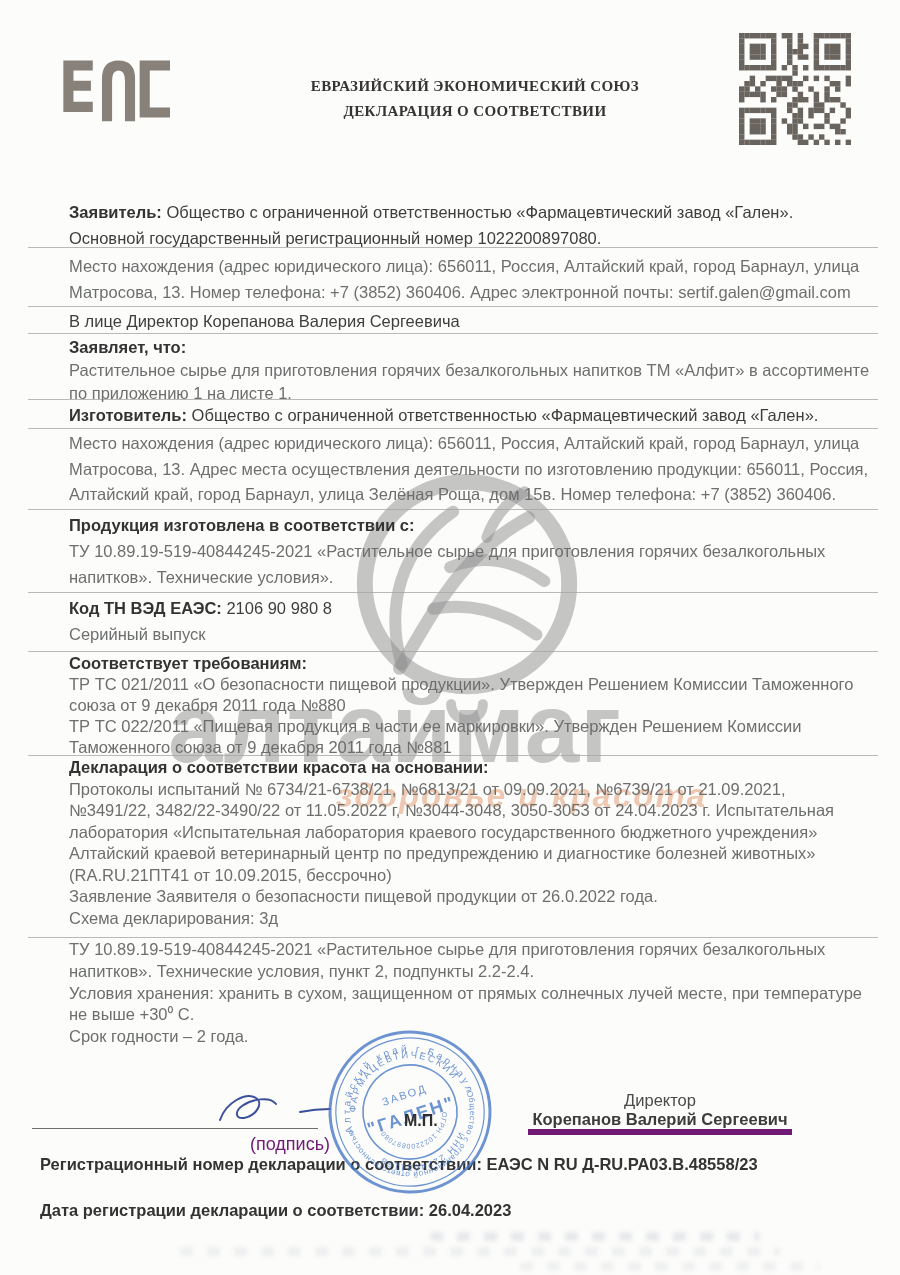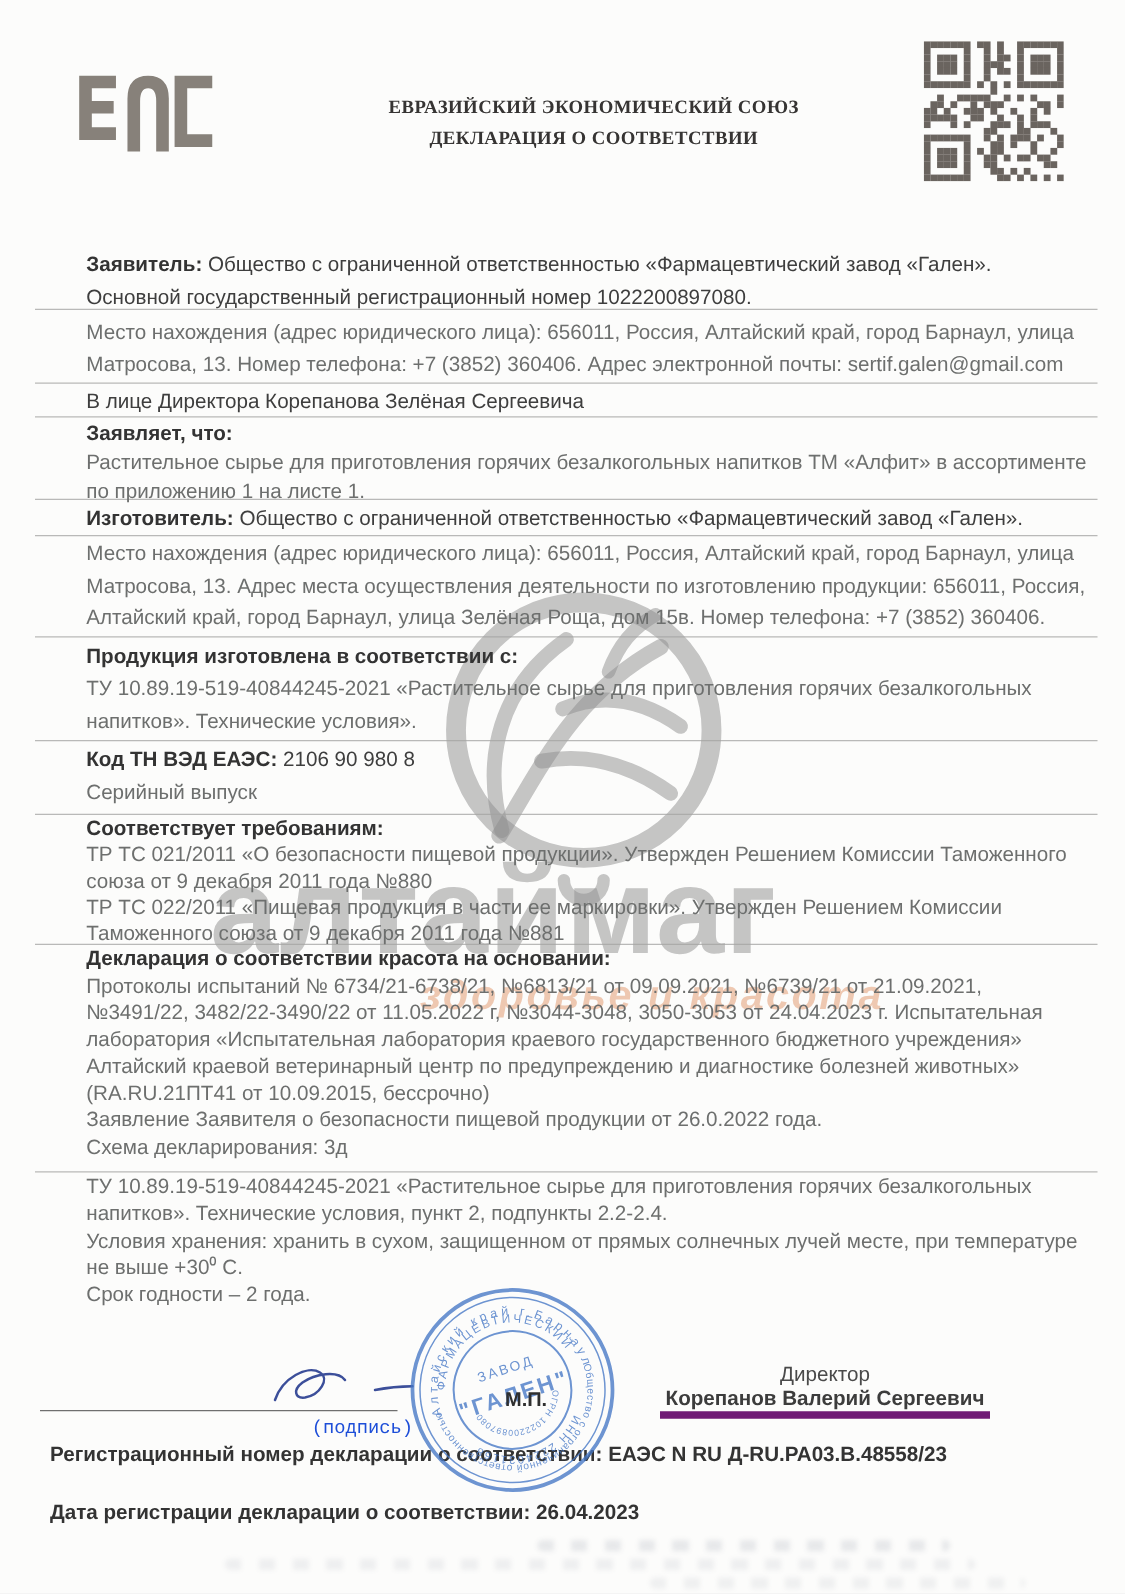--- a/index.html
+++ b/index.html
@@ -21,21 +21,21 @@
   .rule{position:absolute;left:28px;width:850px;height:1px;background:#a3a3a1;opacity:.75;z-index:2;}
   .title{position:absolute;left:90px;top:74px;width:770px;text-align:center;z-index:2;
          font-family:"Liberation Serif",serif;font-weight:bold;font-size:15px;
          line-height:25px;color:#363433;letter-spacing:.4px;}
   .wm-brand{position:absolute;left:168px;top:672px;font-size:98px;font-weight:bold;
             color:rgba(146,146,146,.52);letter-spacing:1px;z-index:1;}
   .wm-tag{position:absolute;left:336px;top:777px;font-size:33px;font-weight:600;
           color:rgba(225,156,117,.55);letter-spacing:2px;z-index:1;font-style:italic;}
   .bold-line{font-weight:bold;color:#333;}
   .sig-line{position:absolute;left:32px;top:1128px;width:286px;height:1px;background:#6f6f6f;z-index:2;}
-  .caption{position:absolute;font-size:15px;color:#1d4ed8;z-index:2;font-family:Liberation Mono, monospace;}
+  .caption{position:absolute;font-size:18px;color:#701a75;z-index:2;}
   .mp{position:absolute;left:404px;top:1112px;font-size:16px;font-weight:bold;color:#2f2f2f;z-index:4;}
   .rightcol{position:absolute;left:495px;width:330px;text-align:center;font-size:16.5px;z-index:2;}
   .name-underline{border-bottom:6px solid #701a75;padding:0 4px 1px 4px;font-weight:600;color:#3c3c3c;}
   .ghost{position:absolute;height:9px;filter:blur(2.2px);opacity:.45;z-index:1;
          background:repeating-linear-gradient(90deg,rgba(120,128,145,.35) 0 13px,transparent 13px 27px);
          border-radius:4px;}
   svg{display:block;}
 </style>
 </head>
 <body>
@@ -299,21 +299,21 @@
 
   <div class="blk dark" style="top:199px">
     <p><b>Заявитель:</b>
        <span class="pre">Общество с ограниченной ответственностью «Фармацевтический завод «Гален».
 Основной государственный регистрационный номер 1022200897080.</span></p>
   </div>
 
   <div class="blk light pre" style="top:253px">Место нахождения (адрес юридического лица): 656011, Россия, Алтайский край, город Барнаул, улица
 Матросова, 13. Номер телефона: +7 (3852) 360406. Адрес электронной почты: sertif.galen@gmail.com</div>
 
-  <div class="blk dark" style="top:308px">В лице Директора Корепанова Зелёная Сергеевича</div>
+  <div class="blk dark" style="top:308px">В лице Директор Корепанова Валерия Сергеевича</div>
 
   <div class="blk lh23" style="top:336px">
     <div class="lbl">Заявляет, что:</div>
     <div class="pre light">Растительное сырье для приготовления горячих безалкогольных напитков ТМ «Алфит» в ассортименте
 по приложению 1 на листе 1.</div>
   </div>
 
   <div class="blk dark" style="top:402px">
     <p><b>Изготовитель:</b>
        <span class="pre">Общество с ограниченной ответственностью «Фармацевтический завод «Гален».</span></p>

